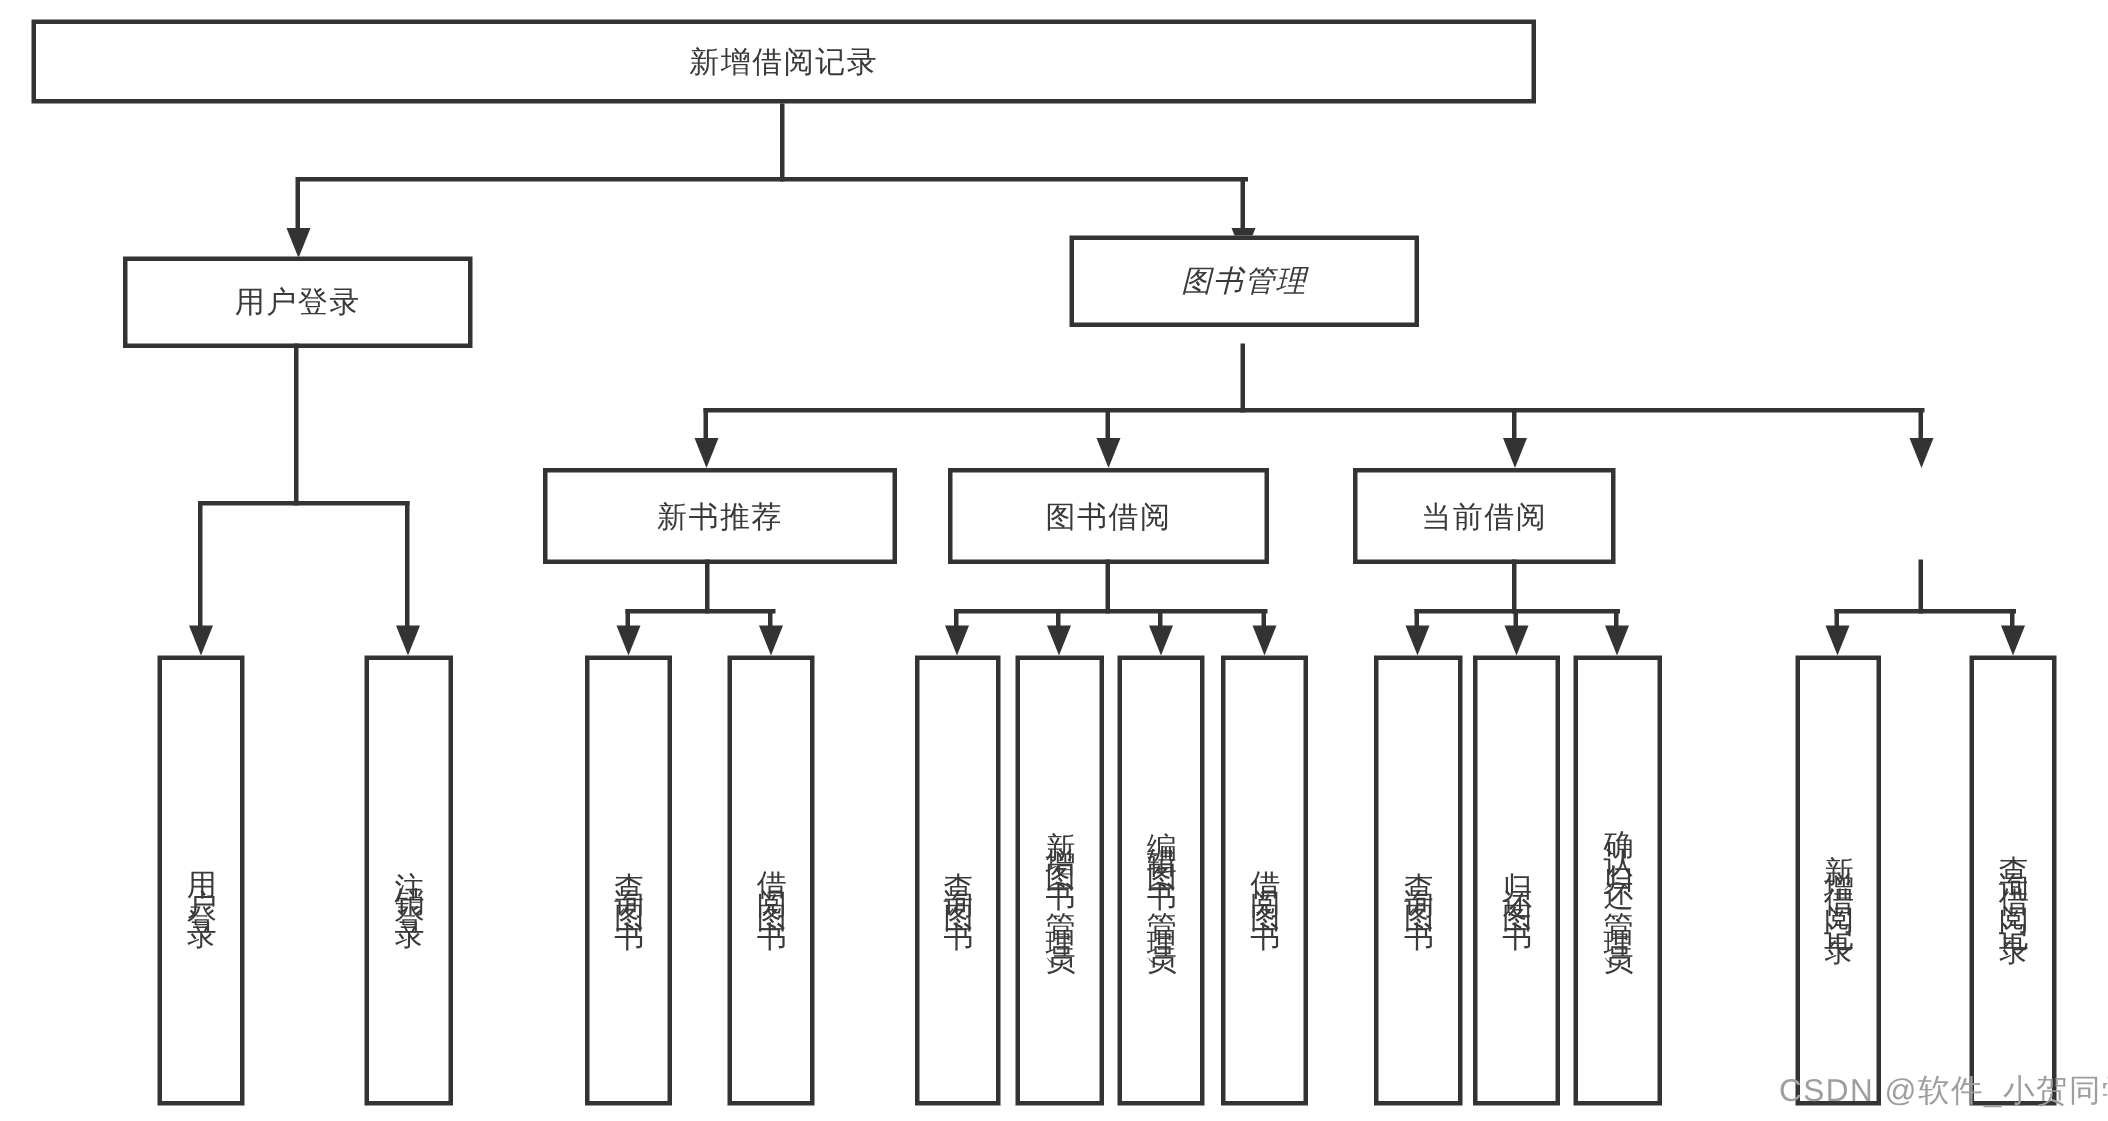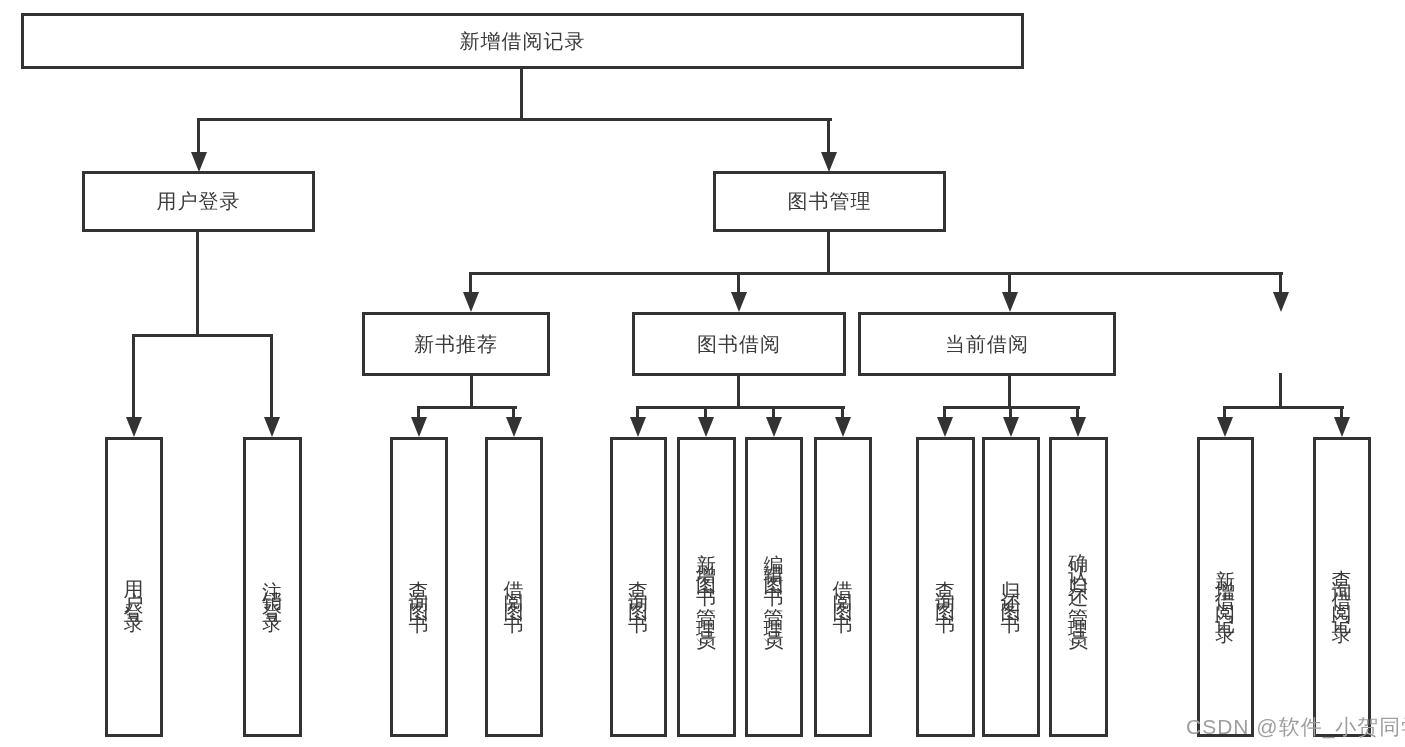--- a/index.html
+++ b/index.html
@@ -55,43 +55,43 @@
   <div class="box hbox" style="left:21px; top:13px; width:1003px; height:56px;">新增借阅记录</div>
 
   <div class="vline" style="left:520px; top:69px; height:52px;"></div>
   <div class="hline" style="left:199px; top:118px; width:633px;"></div>
   <div class="vline" style="left:197px; top:118px; height:36px;"></div>
   <div class="arrow" style="left:191px; top:152px;"></div>
   <div class="vline" style="left:827px; top:118px; height:36px;"></div>
   <div class="arrow" style="left:821px; top:152px;"></div>
 
   <div class="box hbox" style="left:82px; top:171px; width:233px; height:61px;">用户登录</div>
-  <div class="box hbox" style="left:713px; top:171px; width:233px; height:61px;">图书管理</div>
+  <div class="box hbox" style="left:713px; top:157px; width:233px; height:61px;font-style:italic;">图书管理</div>
 
   <div class="vline" style="left:196px; top:229px; height:108px;"></div>
   <div class="hline" style="left:132px; top:334px; width:141px;"></div>
   <div class="vline" style="left:132px; top:334px; height:85px;"></div>
   <div class="arrow" style="left:126px; top:417px;"></div>
   <div class="vline" style="left:270px; top:334px; height:85px;"></div>
   <div class="arrow" style="left:264px; top:417px;"></div>
 
   <div class="vline" style="left:827px; top:229px; height:46px;"></div>
   <div class="hline" style="left:469px; top:272px; width:814px;"></div>
   <div class="vline" style="left:469px; top:272px; height:22px;"></div>
   <div class="arrow" style="left:463px; top:292px;"></div>
   <div class="vline" style="left:737px; top:272px; height:22px;"></div>
   <div class="arrow" style="left:731px; top:292px;"></div>
   <div class="vline" style="left:1008px; top:272px; height:22px;"></div>
   <div class="arrow" style="left:1002px; top:292px;"></div>
   <div class="vline" style="left:1279px; top:272px; height:22px;"></div>
   <div class="arrow" style="left:1273px; top:292px;"></div>
 
-  <div class="box hbox" style="left:362px; top:312px; width:188px; height:64px;">新书推荐</div>
+  <div class="box hbox" style="left:362px; top:312px; width:236px; height:64px;">新书推荐</div>
   <div class="box hbox" style="left:632px; top:312px; width:214px; height:64px;">图书借阅</div>
-  <div class="box hbox" style="left:858px; top:312px; width:258px; height:64px;">当前借阅</div>
+  <div class="box hbox" style="left:902px; top:312px; width:175px; height:64px;">当前借阅</div>
 
   <div class="vline" style="left:470px; top:373px; height:36px;"></div>
   <div class="vline" style="left:737px; top:373px; height:36px;"></div>
   <div class="vline" style="left:1008px; top:373px; height:36px;"></div>
   <div class="vline" style="left:1279px; top:373px; height:36px;"></div>
 
   <div class="hline" style="left:417px; top:406px; width:100px;"></div>
   <div class="hline" style="left:636px; top:406px; width:209px;"></div>
   <div class="hline" style="left:943px; top:406px; width:137px;"></div>
   <div class="hline" style="left:1223px; top:406px; width:121px;"></div>

